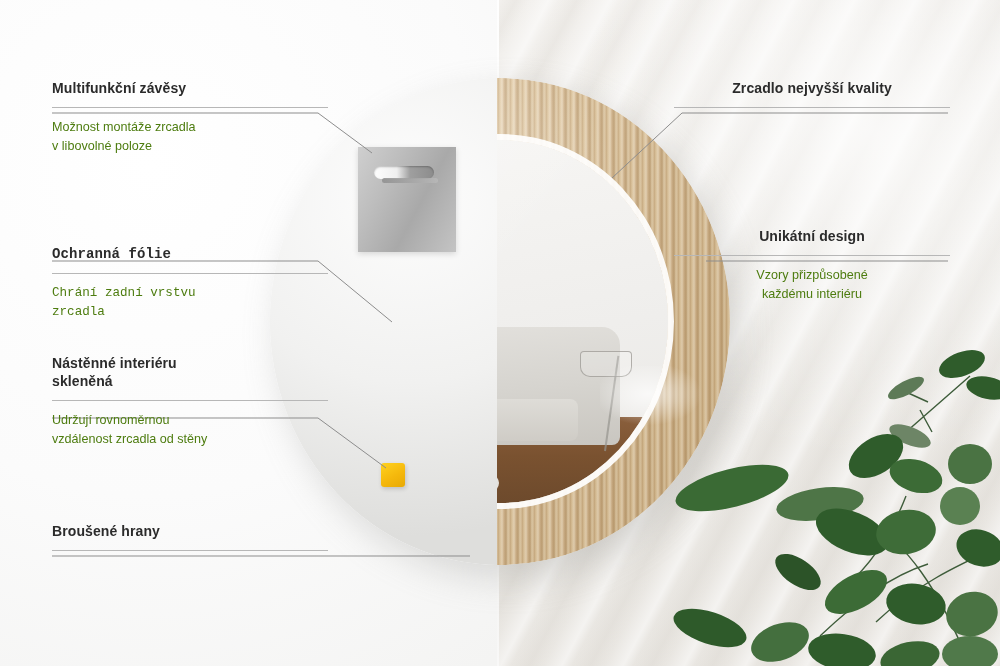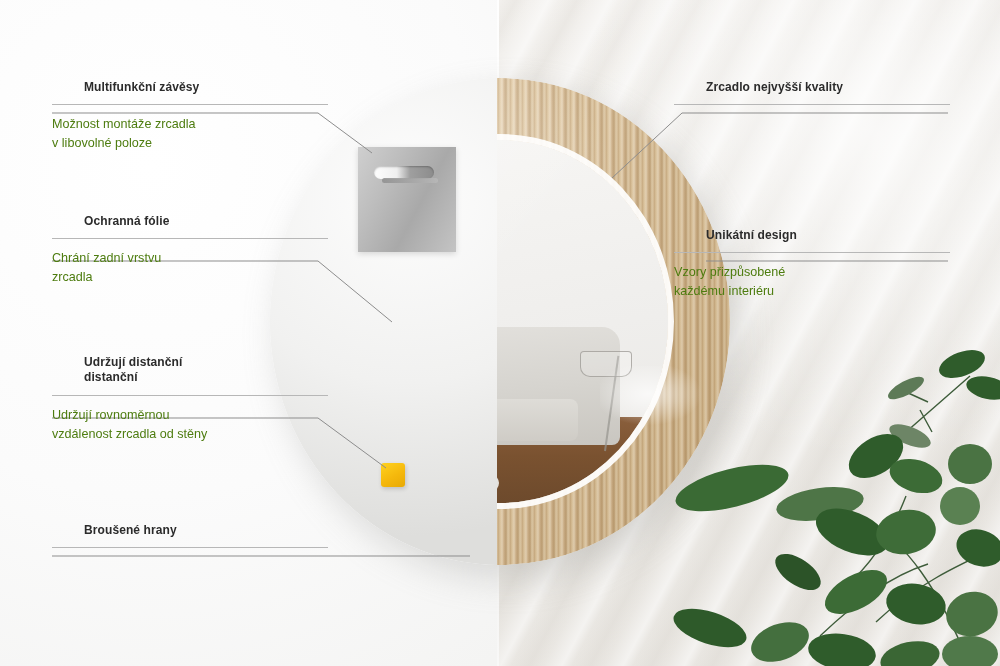--- a/index.html
+++ b/index.html
@@ -190,35 +190,34 @@
     background:radial-gradient(60% 60% at 40% 40%, rgba(255,255,255,.7), rgba(255,255,255,0) 75%);
     pointer-events:none;
   }
 
   
   .leaders{ position:absolute; inset:0; width:1000px; height:666px; pointer-events:none; }
 
   
   .callout{ position:absolute; }
   .callout h3{
-    font-size:12px; font-weight:bold; color:#2b2b2b; letter-spacing:.1px;
+    font-size:14px; font-weight:bold; color:#2b2b2b; letter-spacing:.1px;
     line-height:1.28;
-    margin-left:32px;
   }
   .callout .rule{
     height:1px; background:#b7b7b7; margin:9px 0 10px 0;
   }
   .callout p{
     font-size:12.6px; color:#4d7c0f; line-height:1.5; font-weight:400;
   }
   .callout.left{ left:52px; width:276px; text-align:left; }
-  .callout.right{ width:276px; text-align:left; }
+  .callout.right{ width:276px; text-align:center; }
 
   .c1{ top:80px; }
-  .c2{ top:214px; }
+  .c2{ top:246px;font-family:Liberation Mono, monospace; }
   .c3{ top:355px; }
   .c4{ top:523px; }
   .r1{ right:50px; top:80px; }
   .r2{ right:50px; top:228px; }
 
   
   .plant{ position:absolute; right:0; bottom:0; width:330px; height:330px; }
 </style>
 </head>
 <body>
@@ -299,22 +298,22 @@
     <h3>Ochranná fólie</h3>
     <div class="rule"></div>
     <p>
       <span>Chrání zadní vrstvu</span><br>
       <span>zrcadla</span>
     </p>
   </div>
 
   <div class="callout left c3">
     <h3>
-      <span>Udržují distanční</span><br>
-      <span>distanční</span>
+      <span>Nástěnné interiéru</span><br>
+      <span>skleněná</span>
     </h3>
     <div class="rule"></div>
     <p>
       <span>Udržují rovnoměrnou</span><br>
       <span>vzdálenost zrcadla od stěny</span>
     </p>
   </div>
 
   <div class="callout left c4">
     <h3>Broušené hrany</h3>

